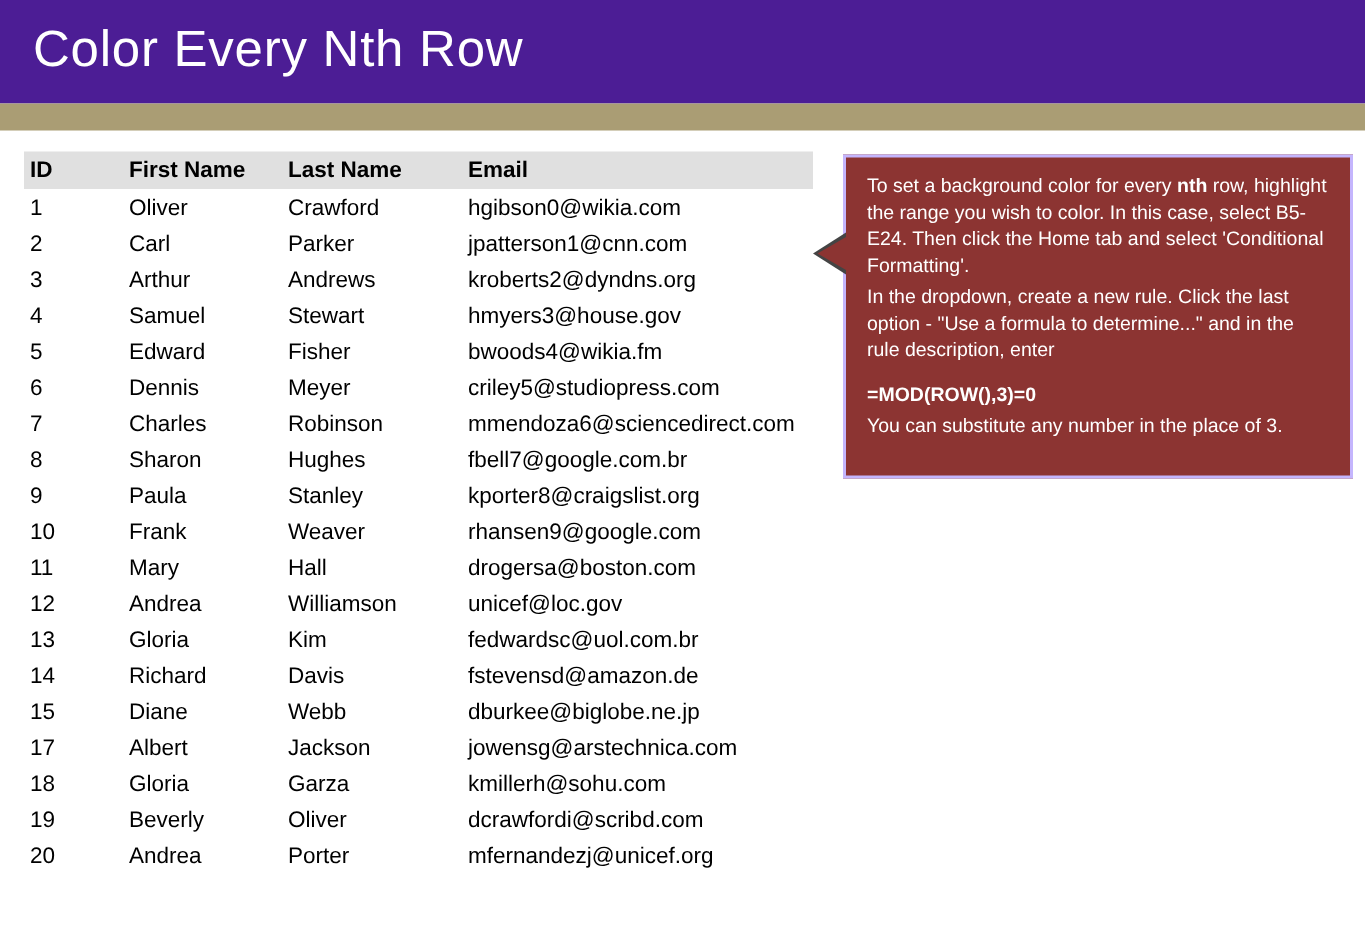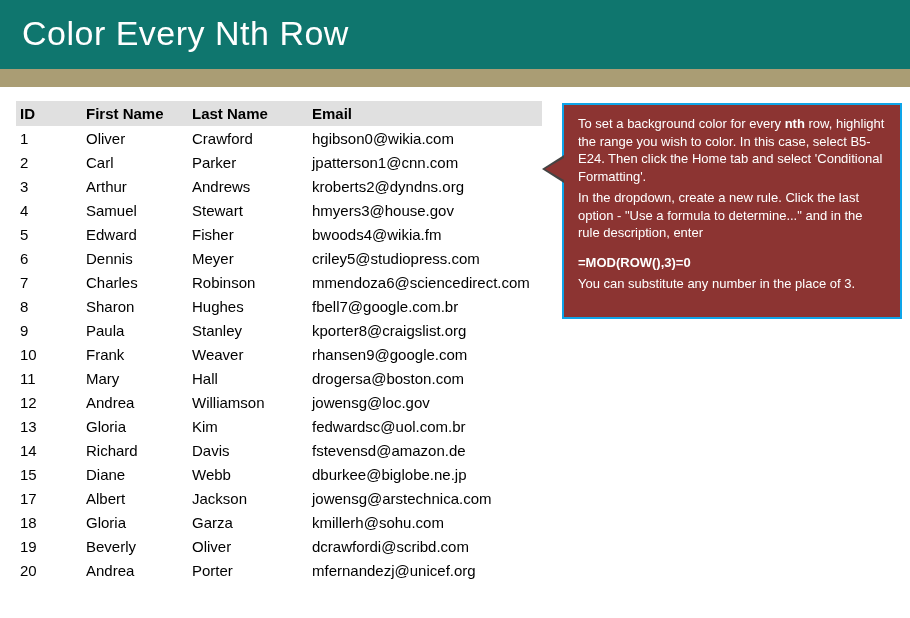--- a/index.html
+++ b/index.html
@@ -8,21 +8,21 @@
       box-sizing: border-box;
     }
     body {
       font-family: "Segoe UI", Tahoma, sans-serif;
       width: 910px;
       height: 618px;
       background: #fff;
       overflow: hidden;
     }
     .header {
-      background: #0f766e;
+      background: #4c1d95;
       color: #fff;
       padding: 14px 36px 16px 22px;
       font-size: 34px;
       font-weight: 300;
       letter-spacing: 0.5px;
     }
     .subheader {
       background: #aa9d74;
       height: 18px;
     }
@@ -54,21 +54,21 @@
     .col-id { width: 66px; }
     .col-fn { width: 106px; }
     .col-ln { width: 120px; }
     .col-em { width: auto; }
     .callout-wrap {
       position: relative;
       padding-top: 2px;
     }
     .callout {
       background: #8c3432;
-      border: 2px solid #0ea5e9;
+      border: 2px solid #c4b5fd;
       color: #fff;
       width: 340px;
       padding: 10px 14px 12px 14px;
       font-size: 13px;
       line-height: 1.35;
       position: relative;
     }
     .callout-tail {
       position: absolute;
       left: -22px;
@@ -178,21 +178,21 @@
           <tr>
             <td>11</td>
             <td>Mary</td>
             <td>Hall</td>
             <td>drogersa@boston.com</td>
           </tr>
           <tr>
             <td>12</td>
             <td>Andrea</td>
             <td>Williamson</td>
-            <td>jowensg@loc.gov</td>
+            <td>unicef@loc.gov</td>
           </tr>
           <tr>
             <td>13</td>
             <td>Gloria</td>
             <td>Kim</td>
             <td>fedwardsc@uol.com.br</td>
           </tr>
           <tr>
             <td>14</td>
             <td>Richard</td>

